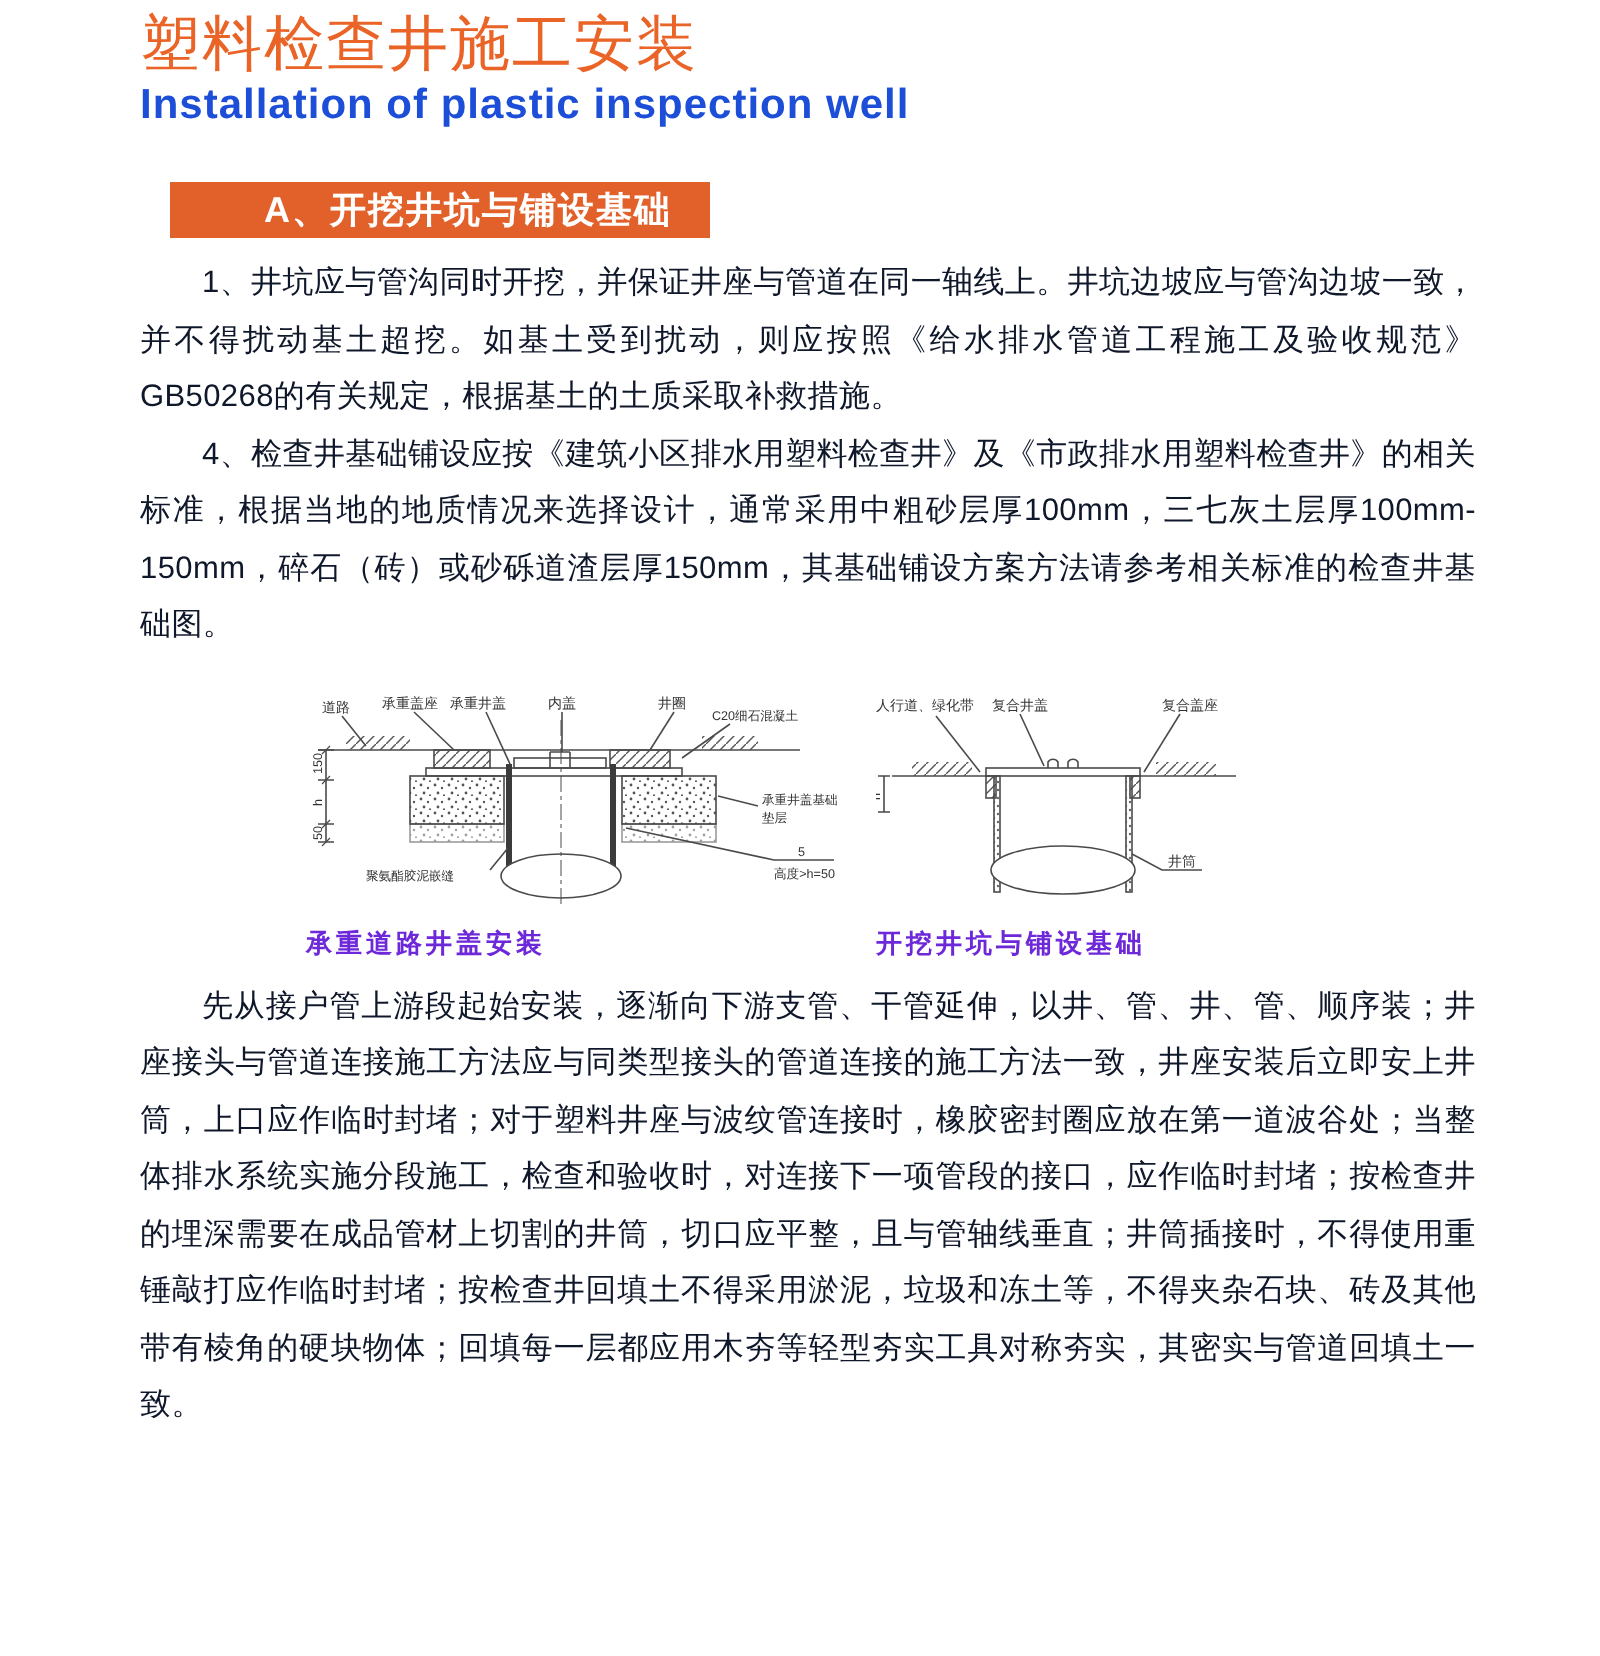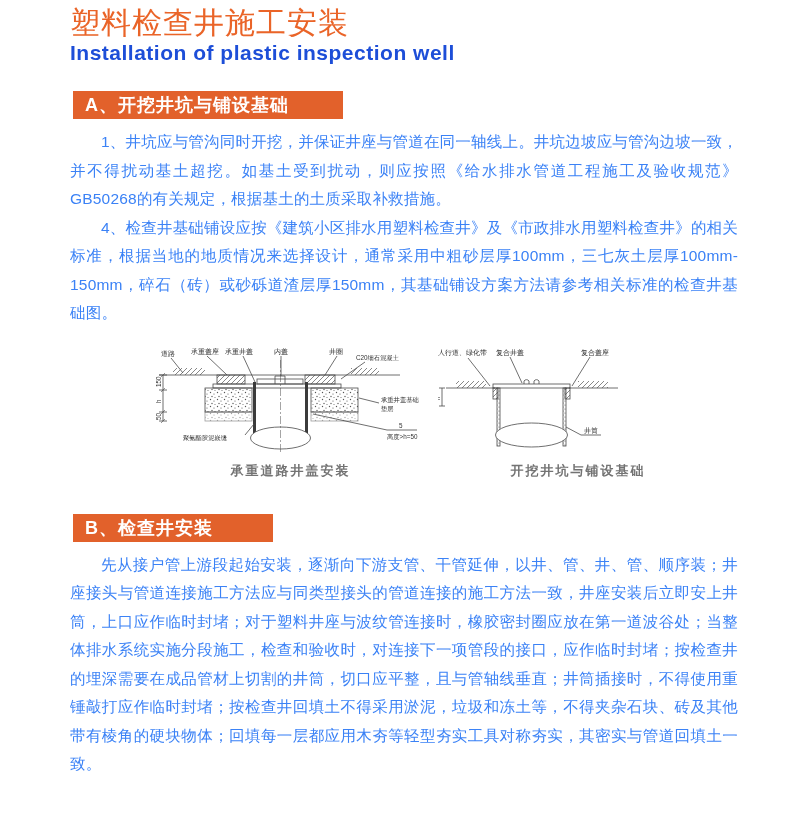--- a/index.html
+++ b/index.html
@@ -33,47 +33,46 @@
     letter-spacing: 0.5px;
     line-height: 25px;
   }
   .section-bar {
     background: #E2612B;
     color: #ffffff;
     font-size: 18px;
     font-weight: bold;
     height: 28px;
     line-height: 28px;
-    padding-left: 12px;
-    margin-left: 3px;
+    padding-left: 47px;
+    margin-left: 15px;
     letter-spacing: 1px;
   }
   .bar-a { width: 270px; margin-top: 26px; }
   .bar-b { width: 200px; margin-top: 34px; }
   .body-text {
     margin: 0;
     font-size: 15.5px;
     line-height: 28.5px;
     text-align: justify;
     text-indent: 2em;
-    color: #3b82f6;
+    color: #0f172a;
     letter-spacing: 0.2px;
   }
   .first-para { margin-top: 9px; }
   .figures {
     display: flex;
     gap: 10px;
     margin: 14px 0 0 83px;
   }
   figure { margin: 0; }
   figcaption {
-    text-align: center;
     font-size: 13px;
     font-weight: bold;
-    color: #737373;
+    color: #6d28d9;
     margin-top: 4px;
     letter-spacing: 2px;
   }
   svg text {
     font-family: "Liberation Sans", sans-serif;
     fill: #333333;
   }
   .lbl { font-size: 7px; }
   .lbl-sm { font-size: 6.3px; }
 </style>
@@ -211,19 +210,16 @@
           <text class="lbl" x="143" y="13">复合盖座</text>
           <text class="lbl" x="146" y="91">井筒</text>
           <text class="lbl-sm" x="0" y="0" transform="translate(2,58) rotate(-90)">h</text>
         </g>
       </svg>
       <figcaption>开挖井坑与铺设基础</figcaption>
     </figure>
 
   </div>
 
-  <div class="section-bar bar-b">
-    <span>B、检查井安装</span>
-  </div>
 
   <p class="body-text first-para">先从接户管上游段起始安装，逐渐向下游支管、干管延伸，以井、管、井、管、顺序装；井座接头与管道连接施工方法应与同类型接头的管道连接的施工方法一致，井座安装后立即安上井筒，上口应作临时封堵；对于塑料井座与波纹管连接时，橡胶密封圈应放在第一道波谷处；当整体排水系统实施分段施工，检查和验收时，对连接下一项管段的接口，应作临时封堵；按检查井的埋深需要在成品管材上切割的井筒，切口应平整，且与管轴线垂直；井筒插接时，不得使用重锤敲打应作临时封堵；按检查井回填土不得采用淤泥，垃圾和冻土等，不得夹杂石块、砖及其他带有棱角的硬块物体；回填每一层都应用木夯等轻型夯实工具对称夯实，其密实与管道回填土一致。</p>
 
 </div>
 
 </body></html>

